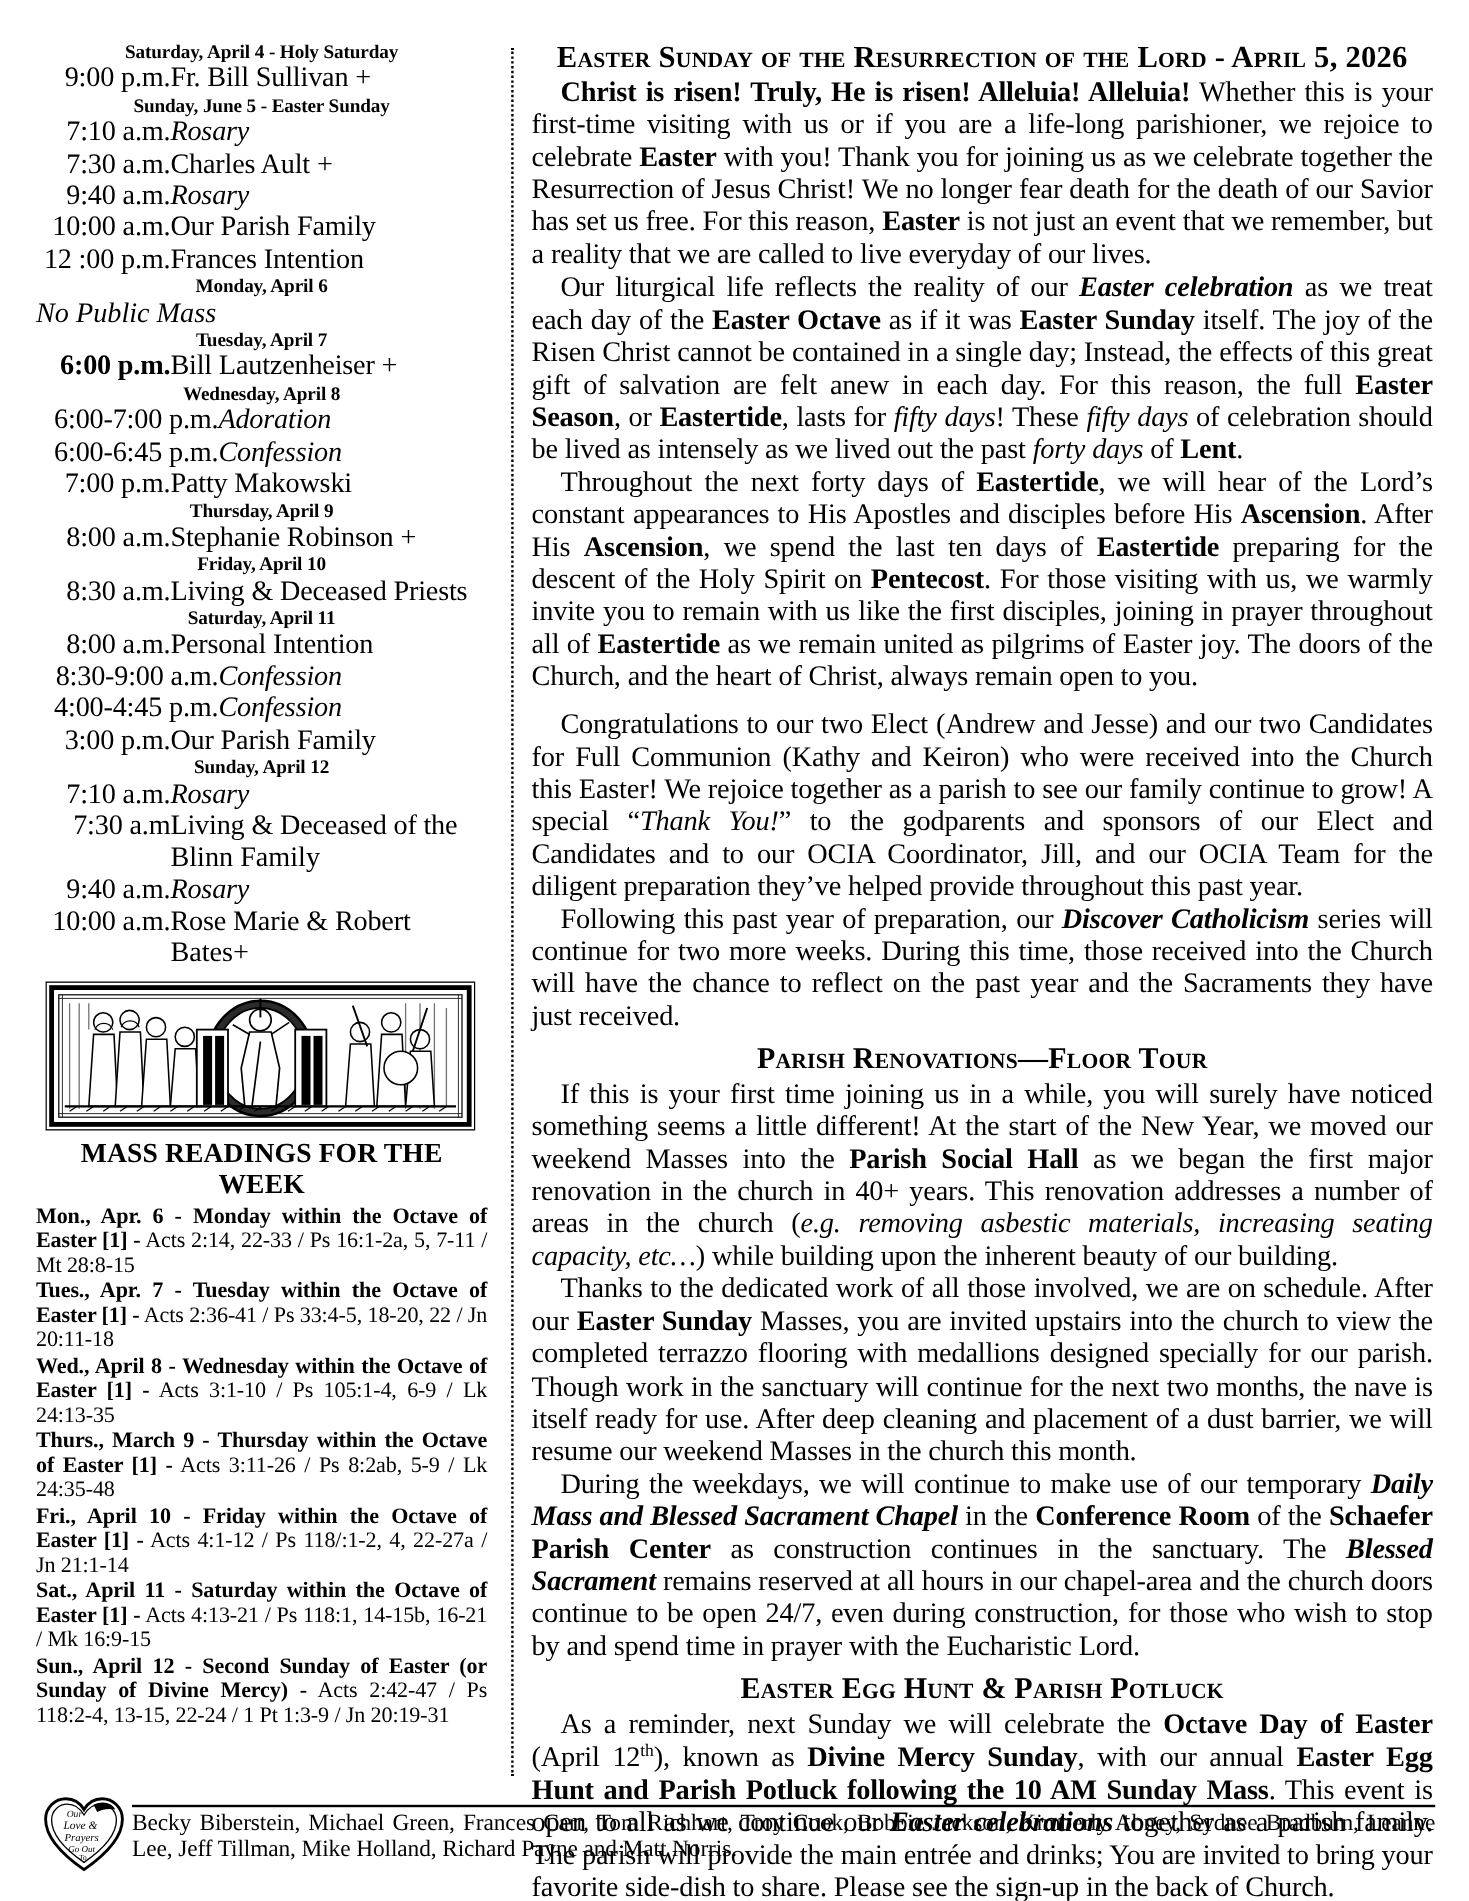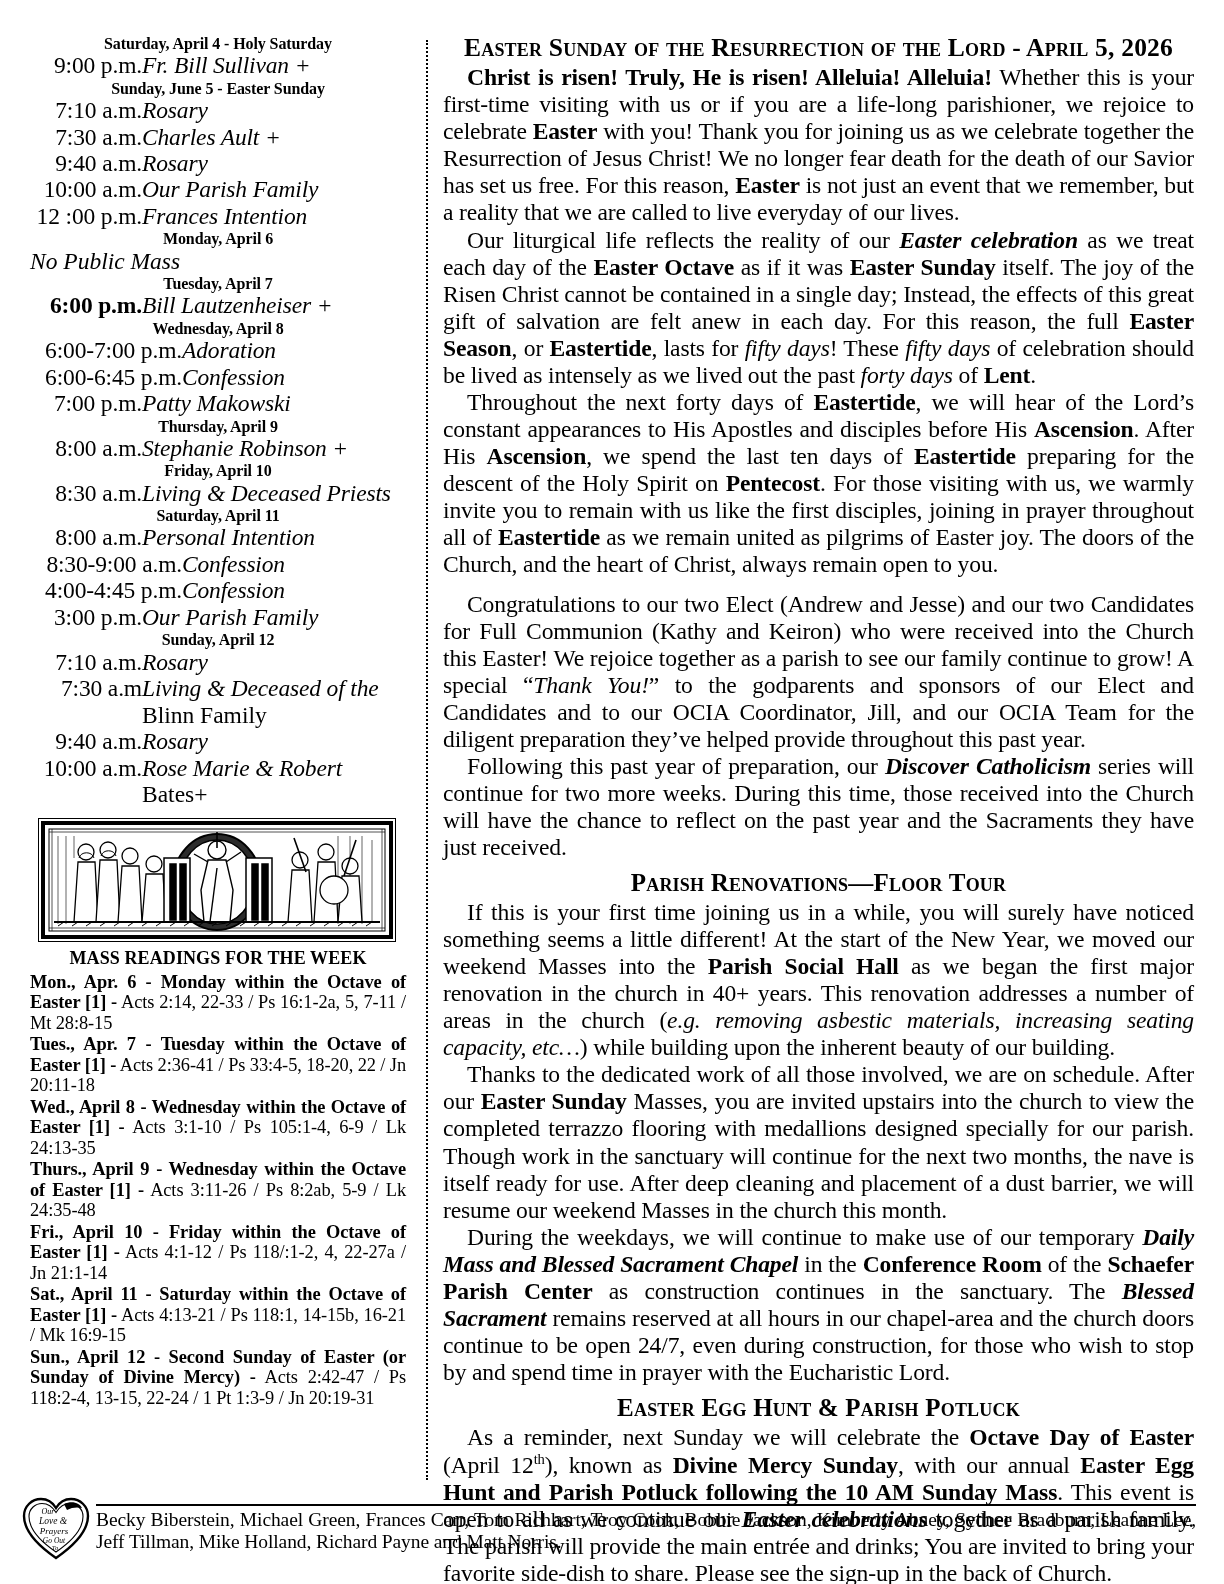--- a/index.html
+++ b/index.html
@@ -70,21 +70,20 @@
   .sched-time {
     flex: 0 0 auto;
     white-space: nowrap;
     text-align: right;
   }
   .sched-time.w1 { min-width: 112px; }
   .sched-time.w2 { min-width: 152px; }
   .sched-time.bold { font-weight: bold; }
   .sched-desc {
     flex: 1 1 auto;
-    font-style: italic;
   }
   .sched-desc.ital { font-style: italic; }
   .sched-full {
     font-size: 23.5px;
     line-height: 1.085;
     font-style: italic;
     margin: 1px 0;
   }
   .sched-cont {
     font-size: 23.5px;
@@ -102,21 +101,21 @@
     width: 358px;
     height: 124px;
     display: block;
     border: 0;
   }
 
   
   .readings-title {
     text-align: center;
     font-weight: bold;
-    font-size: 18px;
+    font-size: 23px;
     letter-spacing: 0.1px;
     margin: 6px 0 3px 0;
   }
   .reading {
     font-size: 18.4px;
     line-height: 1.115;
     text-align: justify;
     margin: 0 0 1px 0;
     letter-spacing: -0.1px;
   }
@@ -147,21 +146,21 @@
   }
   .para.gap { margin-top: 12px; }
   .para b { font-weight: bold; }
   .para i { font-style: italic; }
   .para .bi { font-weight: bold; font-style: italic; }
   .para sup { font-size: 0.62em; vertical-align: super; }
 
   
   .footer {
     position: absolute;
-    left: 20px;
+    left: 34px;
     right: 28px;
     bottom: 10px;
     height: 84px;
   }
   .footer-inner {
     display: flex;
     align-items: flex-start;
   }
   .heart-logo {
     flex: 0 0 auto;
@@ -358,21 +357,21 @@
             <path d="M20 108 L26 104 M34 108 L40 104 M48 108 L54 104 M62 108 L68 104 M76 108 L82 104 M90 108 L96 104 M104 108 L110 104 M118 108 L124 104 M132 108 L138 104 M146 108 L152 104 M160 108 L166 104 M174 108 L180 104 M188 108 L194 104 M202 108 L208 104 M216 108 L222 104 M230 108 L236 104 M244 108 L250 104 M258 108 L264 104 M272 108 L278 104 M286 108 L292 104 M300 108 L306 104 M314 108 L320 104 M328 108 L334 104"></path>
           </g>
         </svg>
       </div>
 
       <div class="readings-title">MASS READINGS FOR THE WEEK</div>
       <div id="readings-host">
           <div class="reading"><b>Mon., Apr. 6 - Monday within the Octave of Easter [1] -</b><span> Acts 2:14, 22-33 / Ps 16:1-2a, 5, 7-11 / Mt 28:8-15</span></div>
           <div class="reading"><b>Tues., Apr. 7 - Tuesday within the Octave of Easter [1] -</b><span> Acts 2:36-41 / Ps 33:4-5, 18-20, 22 / Jn 20:11-18</span></div>
           <div class="reading"><b>Wed., April 8 - Wednesday within the Octave of Easter [1] -</b><span> Acts 3:1-10 / Ps 105:1-4, 6-9 / Lk 24:13-35</span></div>
-          <div class="reading"><b>Thurs., April 9 - Wednesday within the Octave of Easter [1] -</b><span> Acts 3:11-26 / Ps 8:2ab, 5-9 / Lk 24:35-48</span></div>
+          <div class="reading"><b>Thurs., March 9 - Thursday within the Octave of Easter [1] -</b><span> Acts 3:11-26 / Ps 8:2ab, 5-9 / Lk 24:35-48</span></div>
           <div class="reading"><b>Fri., April 10 - Friday within the Octave of Easter [1] -</b><span> Acts 4:1-12 / Ps 118/:1-2, 4, 22-27a / Jn 21:1-14</span></div>
           <div class="reading"><b>Sat., April 11 -  Saturday within the Octave of Easter [1] -</b><span> Acts 4:13-21 / Ps 118:1, 14-15b, 16-21 / Mk 16:9-15</span></div>
           <div class="reading"><b>Sun., April 12 - Second Sunday of Easter (or Sunday of Divine Mercy) -</b><span> Acts 2:42-47 / Ps 118:2-4, 13-15, 22-24 / 1 Pt 1:3-9 / Jn 20:19-31</span></div>
         </div>
     </div>
 
     <div class="divider"></div>
 
     <div class="right-col">
       <div class="section-head top">Easter Sunday of the Resurrection of the Lord - April 5, 2026</div>

